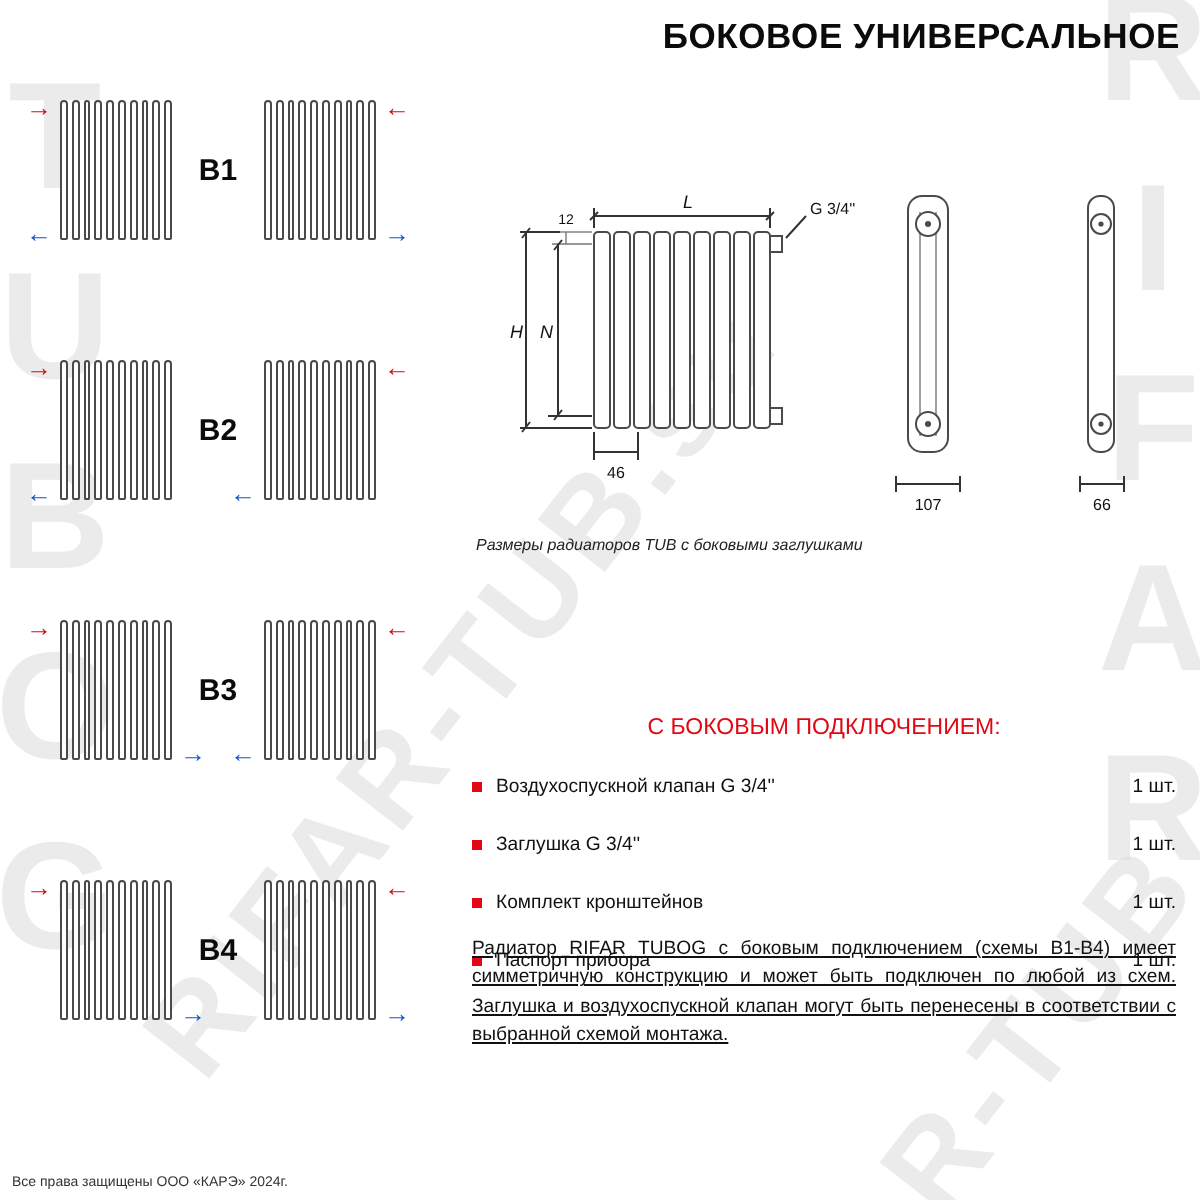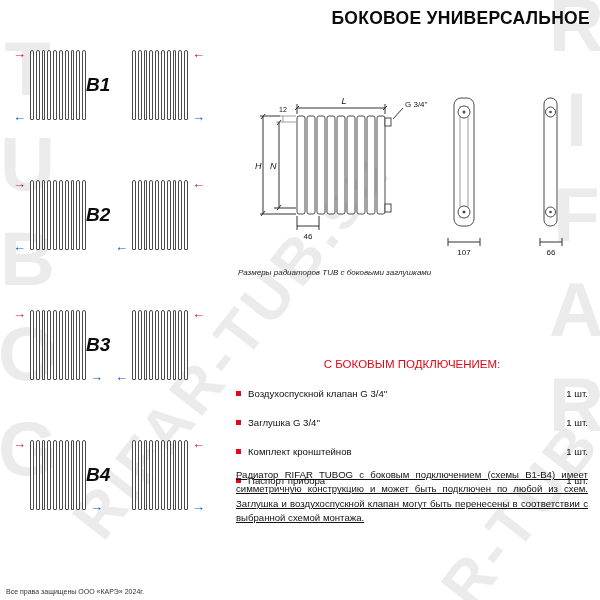--- a/index.html
+++ b/index.html
@@ -21,21 +21,21 @@
   .wm-right{right:-20px;top:-18px;font-size:76px;writing-mode:vertical-rl;text-orientation:upright;letter-spacing:10px;}
 
   .content{position:absolute;inset:0;z-index:1;}
 
   
   .title{position:absolute;top:8px;right:10px;text-align:left;
          font-size:17.5px;font-weight:800;line-height:1.25;letter-spacing:.3px;color:#0b0b0b;}
 
   
   .scheme-row{position:absolute;left:30px;display:flex;align-items:center;}
-  .scheme-label{width:46px;font-size:19px;font-weight:700;font-style:italic;color:#0b0b0b;}
+  .scheme-label{width:46px;text-align:center;font-size:15px;font-weight:700;color:#0b0b0b;}
   .rad{position:relative;width:56px;height:70px;display:flex;gap:2px;}
   .tube{flex:1;border:1px solid #4a4a4a;background:#fefefe;border-radius:2px 2px 1px 1px;}
   .arrow{position:absolute;font-size:13px;font-weight:700;line-height:1;}
   .arrow.red{color:var(--arrow-red);}
   .arrow.blue{color:var(--arrow-blue);}
   .pos-tl{left:-17px;top:-3px;}
   .pos-bl{left:-17px;bottom:-3px;}
   .pos-tr{right:-17px;top:-3px;}
   .pos-br{right:-17px;bottom:-3px;}
 

